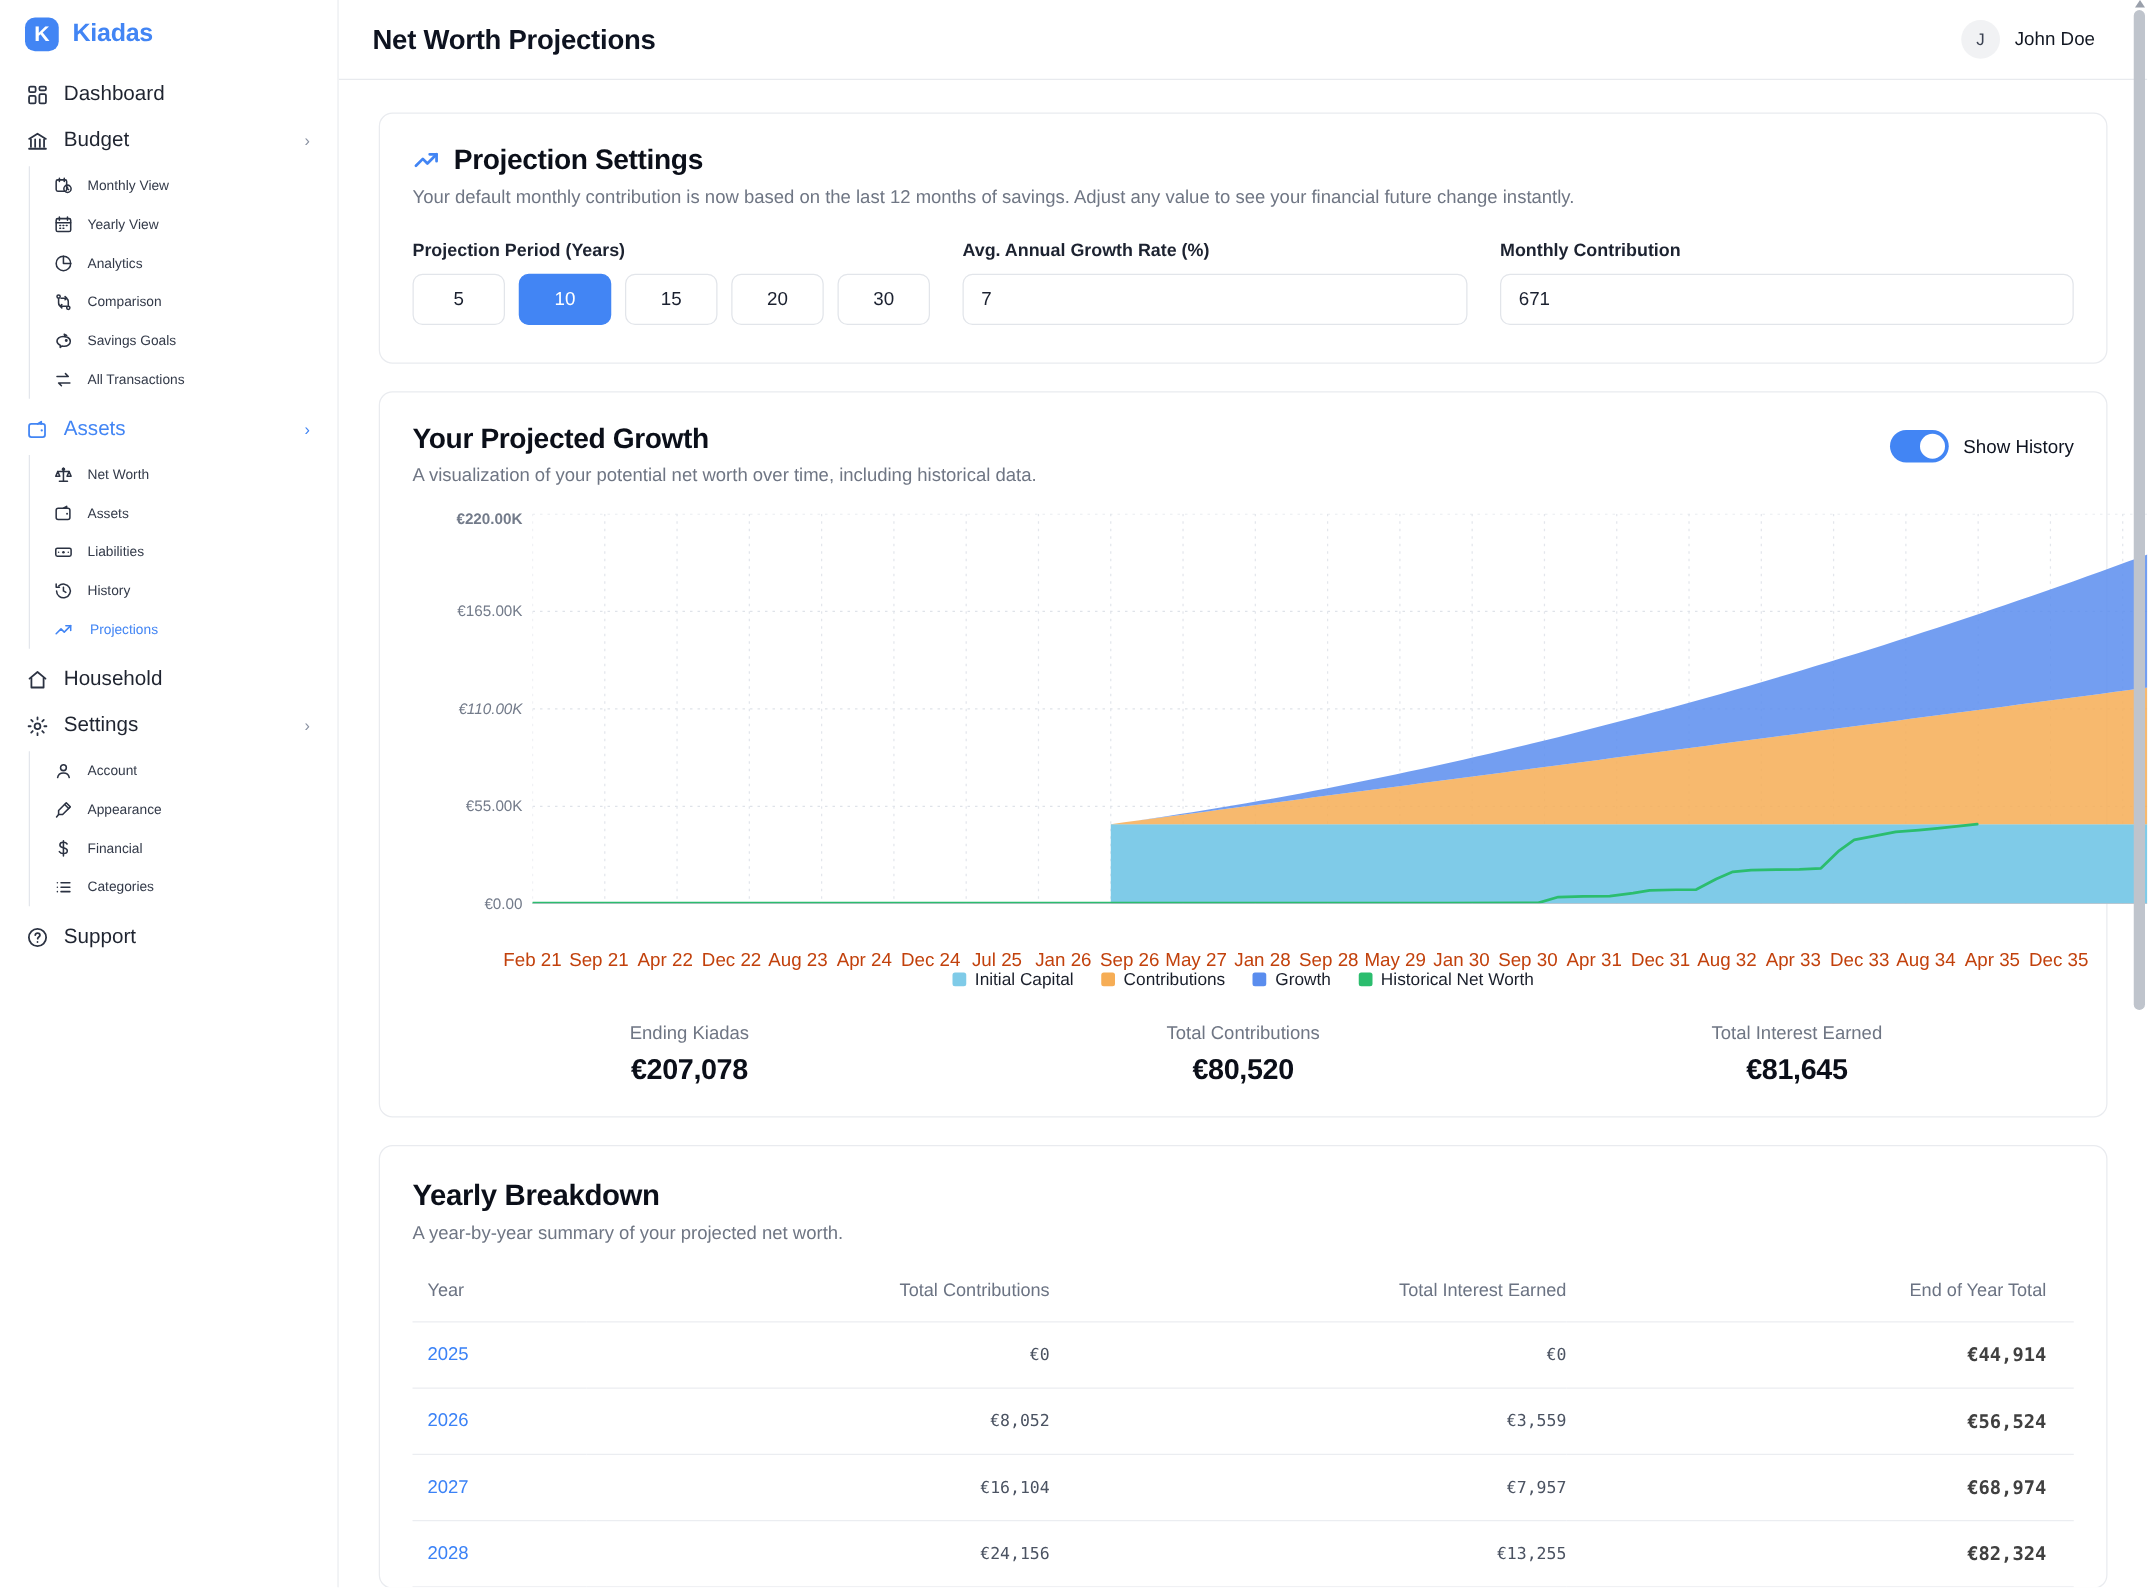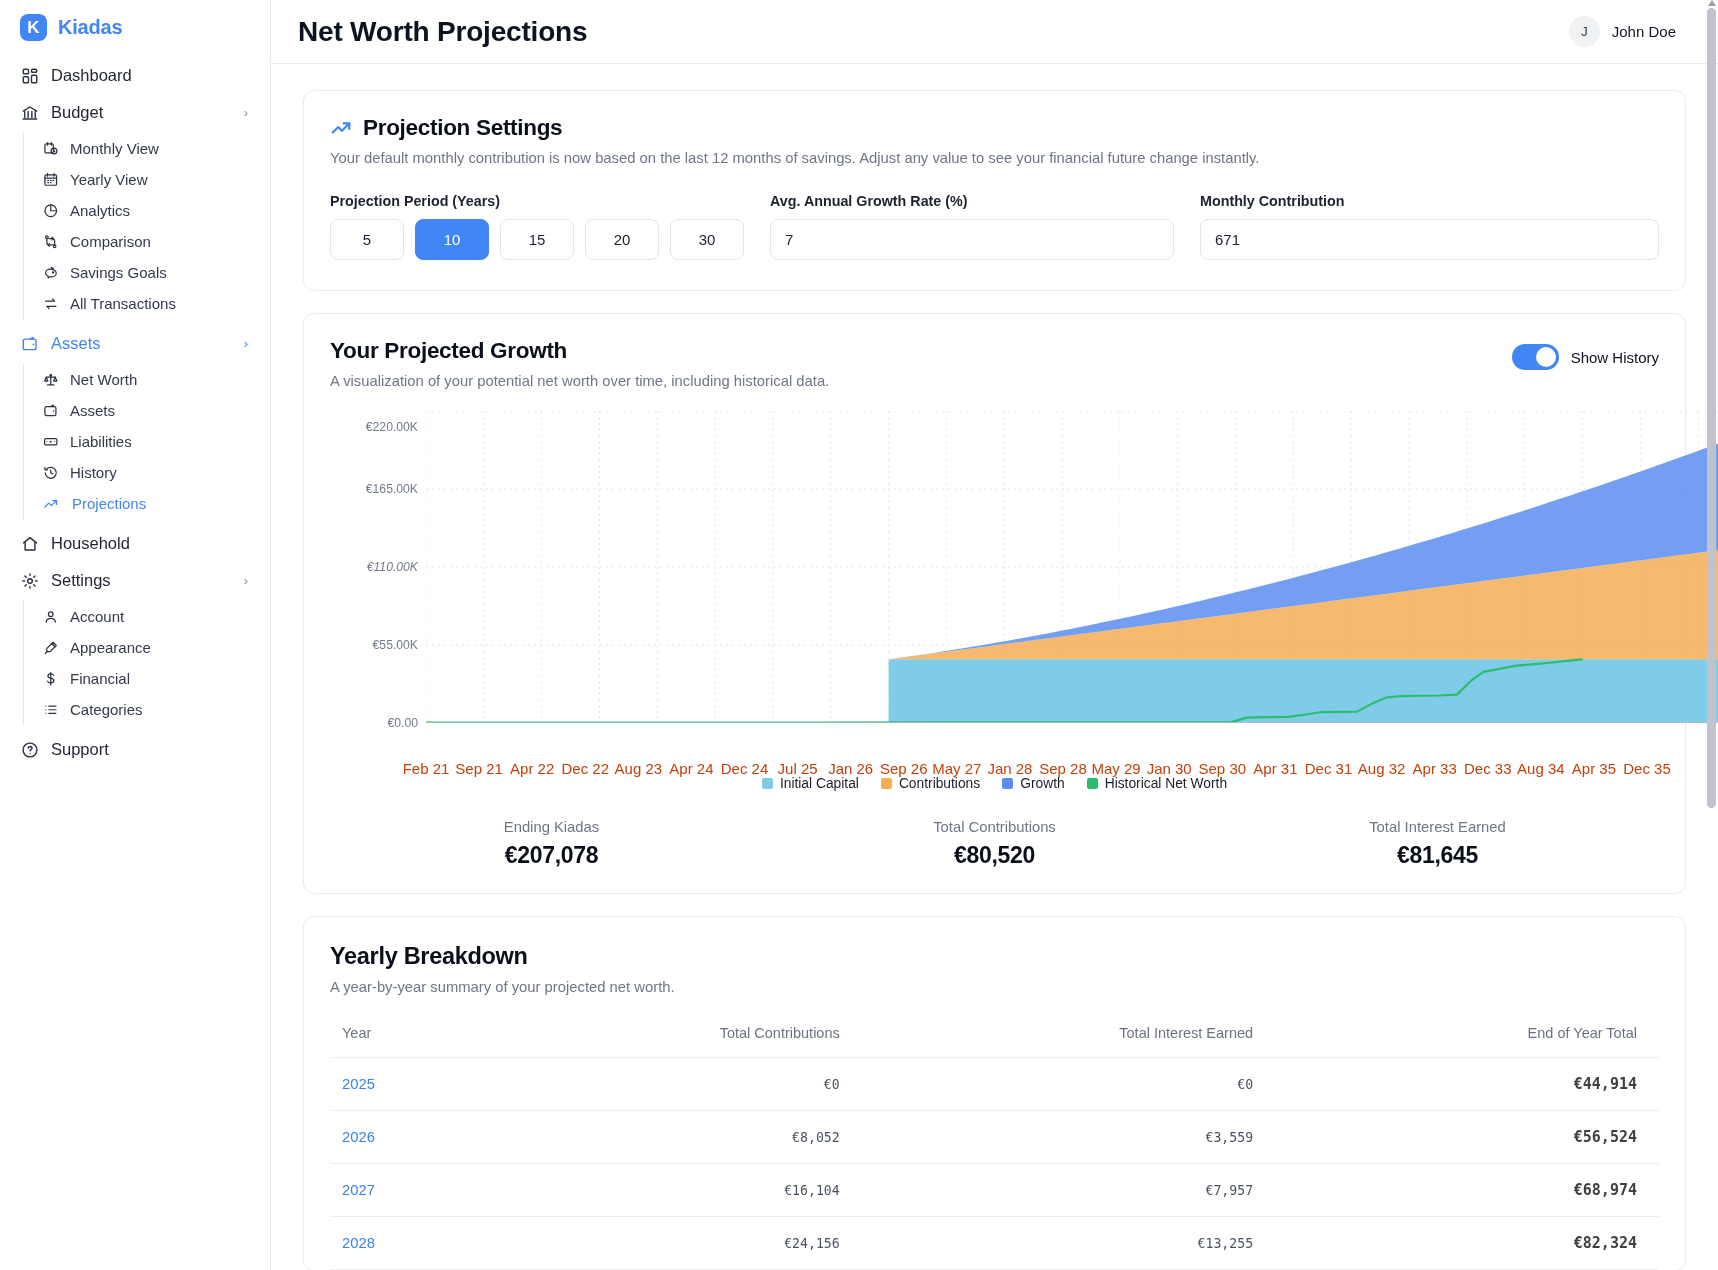--- a/index.html
+++ b/index.html
@@ -35,34 +35,34 @@
   .nav-top.active { color: #4285f4; }
   .nav-top.active .chev { color: #4285f4; }
   .ico { width: 19px; height: 19px; flex: 0 0 19px; display: flex; align-items: center; justify-content: center; color: #2b3242; }
   .nav-top.active .ico { color: #4285f4; }
   .ico svg { width: 18px; height: 18px; display: block; }
 
   .subnav { margin: 2px 0 6px 0; padding-left: 8px; border-left: 1px solid #e3e6ec; margin-left: 9px; }
   .subitem {
     display: flex; align-items: center; gap: 11px;
     padding: 7px 8px 7px 10px; border-radius: 7px; cursor: pointer;
-    font-size: 15px; color: #333a49;
+    font-size: 11px; color: #333a49;
   }
   .subitem .ico { width: 17px; height: 17px; flex: 0 0 17px; color: #2b3242; }
   .subitem .ico svg { width: 15.5px; height: 15.5px; }
   .subitem.active { color: #4285f4; gap: 13px; }
   .subitem.active .ico { color: #4285f4; }
 
   
   .main { flex: 1 1 auto; height: 1270px; background: #ffffff; position: relative; overflow: hidden; }
   .topbar {
     height: 64px; border-bottom: 1px solid #e8eaee; display: flex;
     align-items: center; padding: 0 42px 0 27px; background: #fff;
   }
-  .page-title { font-size: 28px; font-weight: 700; color: #0e1320; letter-spacing: -.2px; }
+  .page-title { font-size: 22px; font-weight: 700; color: #0e1320; letter-spacing: -.2px; }
   .user-box { margin-left: auto; display: flex; align-items: center; gap: 12px; }
   .avatar {
     width: 31px; height: 31px; border-radius: 50%; background: #f1f2f4;
     display: flex; align-items: center; justify-content: center;
     font-size: 13.5px; color: #3b4252; font-weight: 400;
   }
   .user-name { font-size: 15px; color: #121722; }
 
   .content { padding: 26px 32px 0 32px; height: 1206px; overflow: hidden; }
 
@@ -447,21 +447,21 @@
             <div class="toggle-label">Show History</div>
           </div>
         </div>
 
         <div class="plot">
           <div class="yaxis" id="yaxis">
               <div class="ylab" style="top: 312px;">€0.00</div>
               <div class="ylab" style="top: 234px;">€55.00K</div>
               <div class="ylab" style="top: 156px; font-style: italic;">€110.00K</div>
               <div class="ylab" style="top: 78px;">€165.00K</div>
-              <div class="ylab" style="top: 16px;">€220.00K</div>
+              <div class="ylab" style="top: 4px; font-weight: bold;">€220.00K</div>
             </div>
           <svg id="plot-svg" width="1330" height="312" viewBox="0 0 1330 312" style="position:absolute;left:96px;top:0;">
               <line x1="0" y1="234" x2="1330" y2="234" stroke="#dfe3e9" stroke-width="1" stroke-dasharray="2 4"></line>
               <line x1="0" y1="156" x2="1330" y2="156" stroke="#dfe3e9" stroke-width="1" stroke-dasharray="2 4"></line>
               <line x1="0" y1="78" x2="1330" y2="78" stroke="#dfe3e9" stroke-width="1" stroke-dasharray="2 4"></line>
               <line x1="0" y1="0" x2="1330" y2="0" stroke="#dfe3e9" stroke-width="1" stroke-dasharray="2 4"></line>
               <line x1="0" y1="0" x2="0" y2="312" stroke="#e3e6ec" stroke-width="1" stroke-dasharray="2 4"></line>
               <line x1="57.826086956521735" y1="0" x2="57.826086956521735" y2="312" stroke="#e3e6ec" stroke-width="1" stroke-dasharray="2 4"></line>
               <line x1="115.65217391304347" y1="0" x2="115.65217391304347" y2="312" stroke="#e3e6ec" stroke-width="1" stroke-dasharray="2 4"></line>
               <line x1="173.47826086956522" y1="0" x2="173.47826086956522" y2="312" stroke="#e3e6ec" stroke-width="1" stroke-dasharray="2 4"></line>

